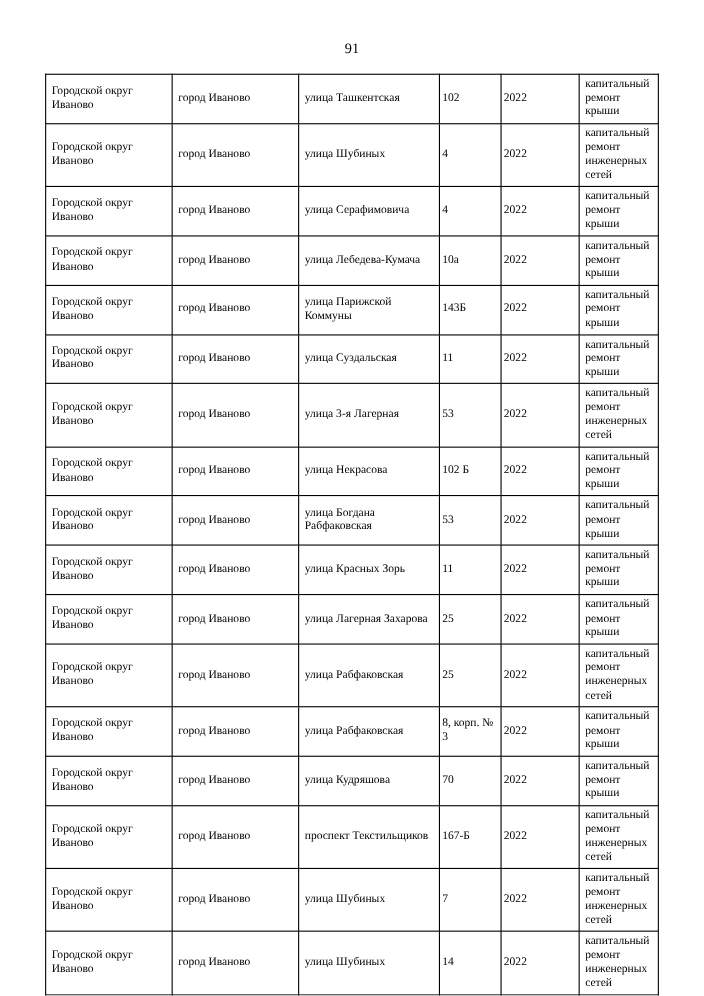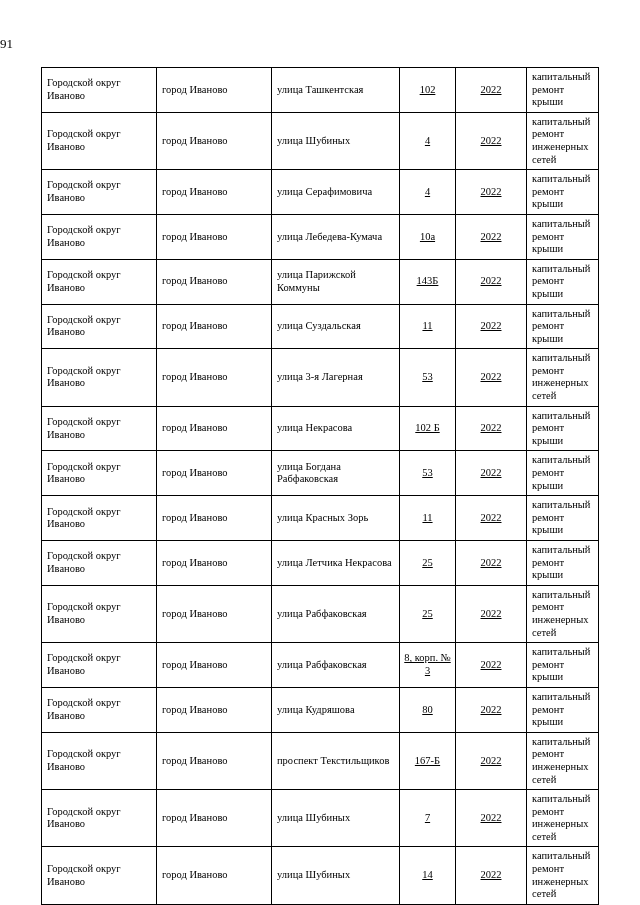--- a/index.html
+++ b/index.html
@@ -10,43 +10,43 @@
   }
   body {
     width: 640px;
     height: 905px;
     font-family: "Liberation Serif", "DejaVu Serif", serif;
     color: #000000;
     position: relative;
     overflow: hidden;
   }
   .page-number {
+    text-align: center;
     font-size: 13px;
     padding-top: 36px;
   }
   table.repair-table {
     border-collapse: collapse;
     table-layout: fixed;
     width: 557px;
     margin: 15px auto 0 auto;
   }
   table.repair-table td {
     border: 1px solid #000000;
     font-size: 10.5px;
     line-height: 1.2;
     padding: 3px 4px 3px 5px;
     vertical-align: middle;
     word-wrap: break-word;
     text-align: left;
   }
   table.repair-table td.center {
-    text-align: center;
+    text-align: left;
     padding-left: 2px;
     padding-right: 2px;
-    text-decoration: underline;
   }
   col.c-district { width: 115px; }
   col.c-city     { width: 115px; }
   col.c-street   { width: 128px; }
   col.c-house    { width: 56px;  }
   col.c-year     { width: 71px;  }
   col.c-work     { width: 72px;  }
 </style>
 </head>
 <body>
@@ -140,21 +140,21 @@
           <td>Городской округ Иваново</td>
           <td>город Иваново</td>
           <td>улица Красных Зорь</td>
           <td class="center">11</td>
           <td class="center">2022</td>
           <td>капитальный ремонт крыши</td>
         </tr>
         <tr>
           <td>Городской округ Иваново</td>
           <td>город Иваново</td>
-          <td>улица Летчика Некрасова</td>
+          <td>улица Лагерная Захарова</td>
           <td class="center">25</td>
           <td class="center">2022</td>
           <td>капитальный ремонт крыши</td>
         </tr>
         <tr>
           <td>Городской округ Иваново</td>
           <td>город Иваново</td>
           <td>улица Рабфаковская</td>
           <td class="center">25</td>
           <td class="center">2022</td>
@@ -165,21 +165,21 @@
           <td>город Иваново</td>
           <td>улица Рабфаковская</td>
           <td class="center">8, корп. № 3</td>
           <td class="center">2022</td>
           <td>капитальный ремонт крыши</td>
         </tr>
         <tr>
           <td>Городской округ Иваново</td>
           <td>город Иваново</td>
           <td>улица Кудряшова</td>
-          <td class="center">80</td>
+          <td class="center">70</td>
           <td class="center">2022</td>
           <td>капитальный ремонт крыши</td>
         </tr>
         <tr>
           <td>Городской округ Иваново</td>
           <td>город Иваново</td>
           <td>проспект Текстильщиков</td>
           <td class="center">167-Б</td>
           <td class="center">2022</td>
           <td>капитальный ремонт инженерных сетей</td>

